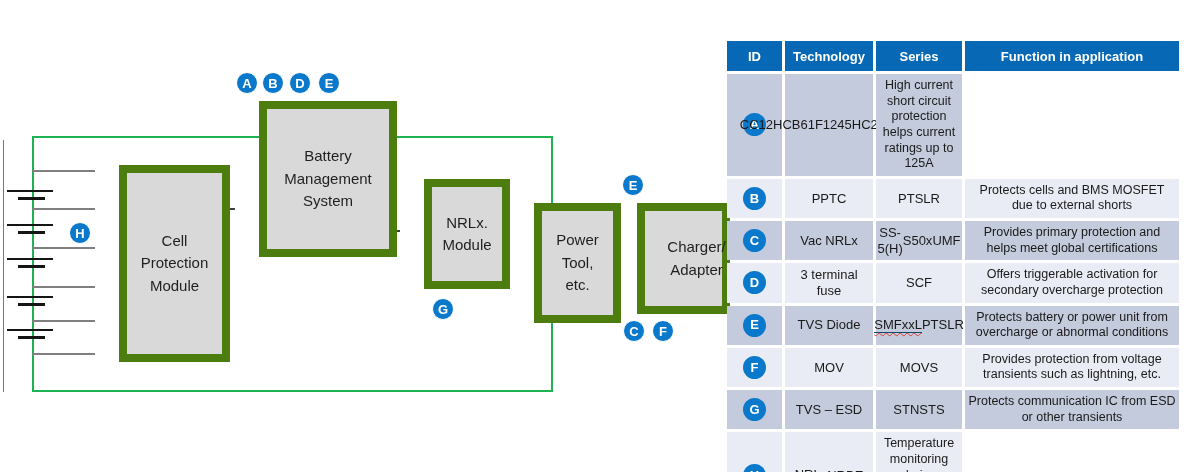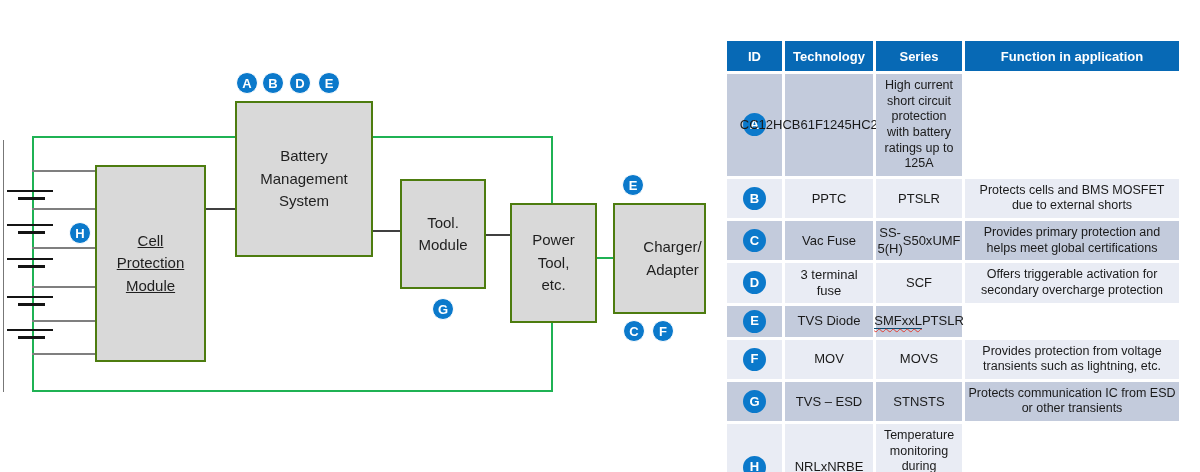--- a/index.html
+++ b/index.html
@@ -11,25 +11,25 @@
   .abs { position:absolute; }
   .pack-outline { left:32px; top:136px; width:521px; height:256px;
                   border:2px solid #1fb254; z-index:1; }
   .bus-line { left:3px; top:140px; width:1px; height:252px; background:#777; z-index:1; }
   .tap { left:32px; width:63px; height:2px; background:#7f7f7f; z-index:1; }
   .bat-long  { left:7px;  width:46px; height:2px; background:#141414; z-index:2; }
   .bat-short { left:18px; width:27px; height:3px; background:#141414; z-index:2; }
   .conn { height:2px; background:#404040; z-index:1; }
   .conn.green { background:#1fb254; }
 
-  .dbox { background:#d9d9d9; border:2px solid #4d7c0f; z-index:3;
+  .dbox { background:#d9d9d9; border:8px solid #4d7c0f; z-index:3;
           display:flex; align-items:center; justify-content:center;
           text-align:center; font-size:15px; line-height:1.5; color:#1f1f1f;
-          white-space:pre-line; }
-  .box-cpm     { left:95px;  top:165px; width:111px; height:197px;text-decoration:underline; }
+          white-space:pre-line;margin-left:24px; }
+  .box-cpm     { left:95px;  top:165px; width:111px; height:197px; }
   .box-bms     { left:235px; top:101px; width:138px; height:156px; }
   .box-comm    { left:400px; top:179px; width:86px;  height:110px; }
   .box-pt      { left:510px; top:203px; width:87px;  height:120px; }
   .box-charger { left:613px; top:203px; width:93px;  height:111px;padding-left:26px; }
 
   .badge { position:absolute; width:22px; height:22px; border-radius:50%;
            background:#0b79cb; color:#fff; font-weight:bold; font-size:13px;
            display:flex; align-items:center; justify-content:center;
            z-index:4; border:1px solid #ffffff; }
 
@@ -86,21 +86,21 @@
     <div class="abs conn" style="left:373px; top:230px; width:27px"></div>
     <div class="abs conn" style="left:486px; top:234px; width:24px"></div>
     <div class="abs conn green" style="left:597px; top:257px; width:16px"></div>
 
     <div class="abs dbox box-cpm">Cell
 Protection
 Module</div>
     <div class="abs dbox box-bms">Battery
 Management
 System</div>
-    <div class="abs dbox box-comm">Tool.
+    <div class="abs dbox box-comm">NRLx.
 Module</div>
     <div class="abs dbox box-pt">Power
 Tool,
 etc.</div>
     <div class="abs dbox box-charger">Charger/
 Adapter</div>
 
     <div class="badge" style="left:236px; top:72px">A</div>
     <div class="badge" style="left:262px; top:72px">B</div>
     <div class="badge" style="left:289px; top:72px">D</div>
@@ -123,37 +123,37 @@
         <div class="trow dark">
           <div class="tcell">
             <div class="tbadge">A</div>
           </div>
           <div class="tcell">
             <div class="series-line">CC12H</div>
             <div class="series-line">CB61F</div>
             <div class="series-line">1245HC</div>
             <div class="series-line">2822HC</div>
           </div>
-          <div class="tcell fn-cell">High current short circuit protection with battery ratings up to 125A</div>
+          <div class="tcell fn-cell">High current short circuit protection helps current ratings up to 125A</div>
         </div>
         <div class="trow light">
           <div class="tcell">
             <div class="tbadge">B</div>
           </div>
           <div class="tcell">PPTC</div>
           <div class="tcell">
             <div class="series-line">PTSLR</div>
           </div>
           <div class="tcell fn-cell">Protects cells and BMS MOSFET due to external shorts</div>
         </div>
         <div class="trow dark">
           <div class="tcell">
             <div class="tbadge">C</div>
           </div>
-          <div class="tcell">Vac Fuse</div>
+          <div class="tcell">Vac NRLx</div>
           <div class="tcell">
             <div class="series-line">SS-5(H)</div>
             <div class="series-line">S50x</div>
             <div class="series-line">UMF</div>
           </div>
           <div class="tcell fn-cell">Provides primary protection and helps meet global certifications</div>
         </div>
         <div class="trow light">
           <div class="tcell">
             <div class="tbadge">D</div>
@@ -166,20 +166,21 @@
         </div>
         <div class="trow dark">
           <div class="tcell">
             <div class="tbadge">E</div>
           </div>
           <div class="tcell">TVS Diode</div>
           <div class="tcell">
             <div class="series-line squiggle">SMFxxL</div>
             <div class="series-line">PTSLR</div>
           </div>
+          <div class="tcell fn-cell">Protects battery or power unit from overcharge or abnormal conditions</div>
         </div>
         <div class="trow light">
           <div class="tcell">
             <div class="tbadge">F</div>
           </div>
           <div class="tcell">MOV</div>
           <div class="tcell">
             <div class="series-line">MOVS</div>
           </div>
           <div class="tcell fn-cell">Provides protection from voltage transients such as lightning, etc.</div>

